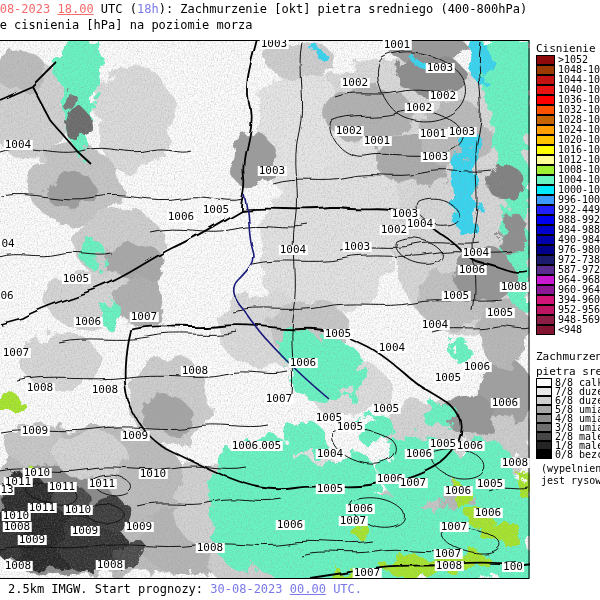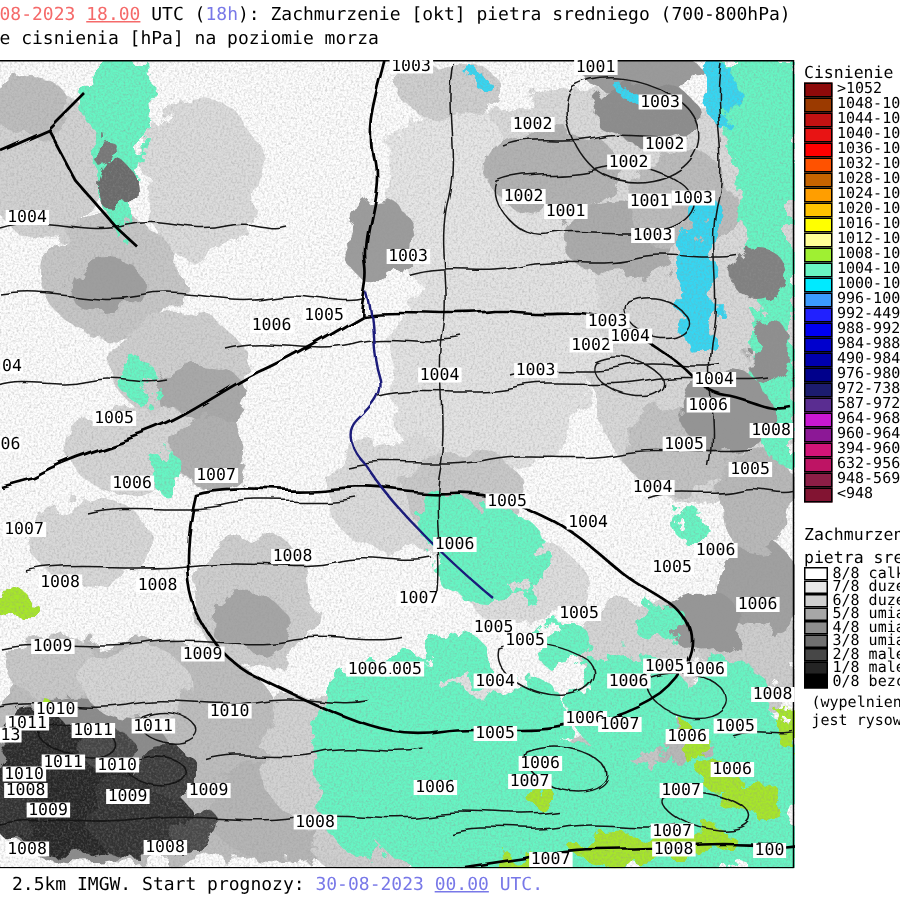--- a/index.html
+++ b/index.html
@@ -25,21 +25,21 @@
   .crow .sw{width:16px;height:9px;border:1px solid #000;box-sizing:border-box;flex:0 0 auto;margin-right:3px;}
   .crow .lt{font-size:10px;line-height:9px;white-space:pre;}
   #c-block{margin-top:15px;}
   .note{font-size:10px;line-height:12px;white-space:pre;margin-left:5px;}
   #c-note1{margin-top:4px;}
   #footer{position:absolute;left:8px;top:582px;font-size:12px;white-space:pre;}
 </style>
 </head>
 <body>
 
-<div class="hdr" id="hdr1"><span class="red">30-08-2023 </span><span class="red u">18.00</span><span> UTC (</span><span class="blue">18h</span><span>): Zachmurzenie [okt] pietra sredniego (700-800hPa)</span></div>
+<div class="hdr" id="hdr1"><span class="red">30-08-2023 </span><span class="red u">18.00</span><span> UTC (</span><span class="blue">18h</span><span>): Zachmurzenie [okt] pietra sredniego (400-800hPa)</span></div>
 <div class="hdr" id="hdr2">Pole cisnienia [hPa] na poziomie morza</div>
 
 <div id="maparea">
 <svg width="530" height="539" viewBox="0 40 530 539" xmlns="http://www.w3.org/2000/svg">
   <defs>
     <filter id="rough" x="-15%" y="-15%" width="130%" height="130%">
       <feTurbulence type="fractalNoise" baseFrequency="0.045" numOctaves="4" seed="7" result="n"></feTurbulence>
       <feDisplacementMap in="SourceGraphic" in2="n" scale="22"></feDisplacementMap>
     </filter>
     <filter id="rough2" x="-15%" y="-15%" width="130%" height="130%">
@@ -399,21 +399,21 @@
       <div class="prow">
         <span class="sw" style="background: rgb(140, 24, 150);"></span>
         <span class="lt">960-964</span>
       </div>
       <div class="prow">
         <span class="sw" style="background: rgb(210, 20, 120);"></span>
         <span class="lt">394-960</span>
       </div>
       <div class="prow">
         <span class="sw" style="background: rgb(190, 20, 100);"></span>
-        <span class="lt">632-956</span>
+        <span class="lt">952-956</span>
       </div>
       <div class="prow">
         <span class="sw" style="background: rgb(140, 30, 70);"></span>
         <span class="lt">948-569</span>
       </div>
       <div class="prow">
         <span class="sw" style="background: rgb(130, 20, 50);"></span>
         <span class="lt">&lt;948</span>
       </div>
     </div>

